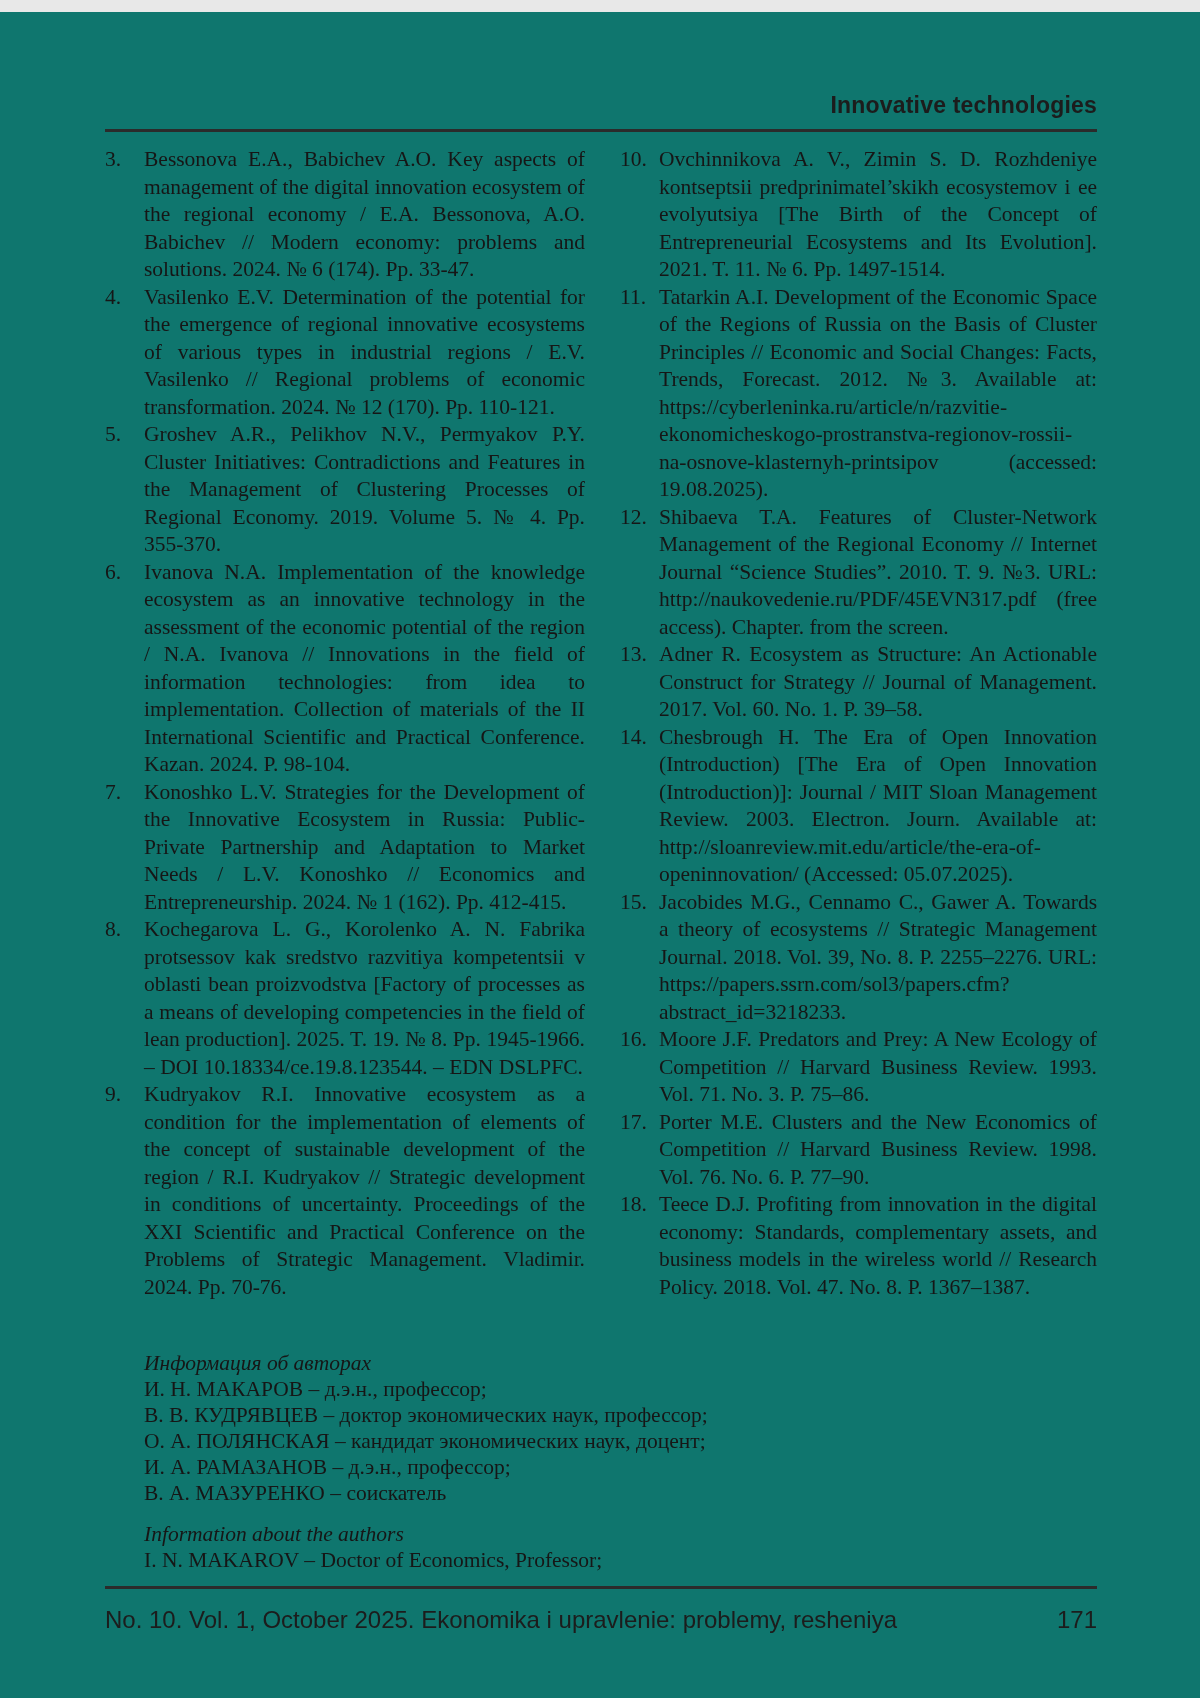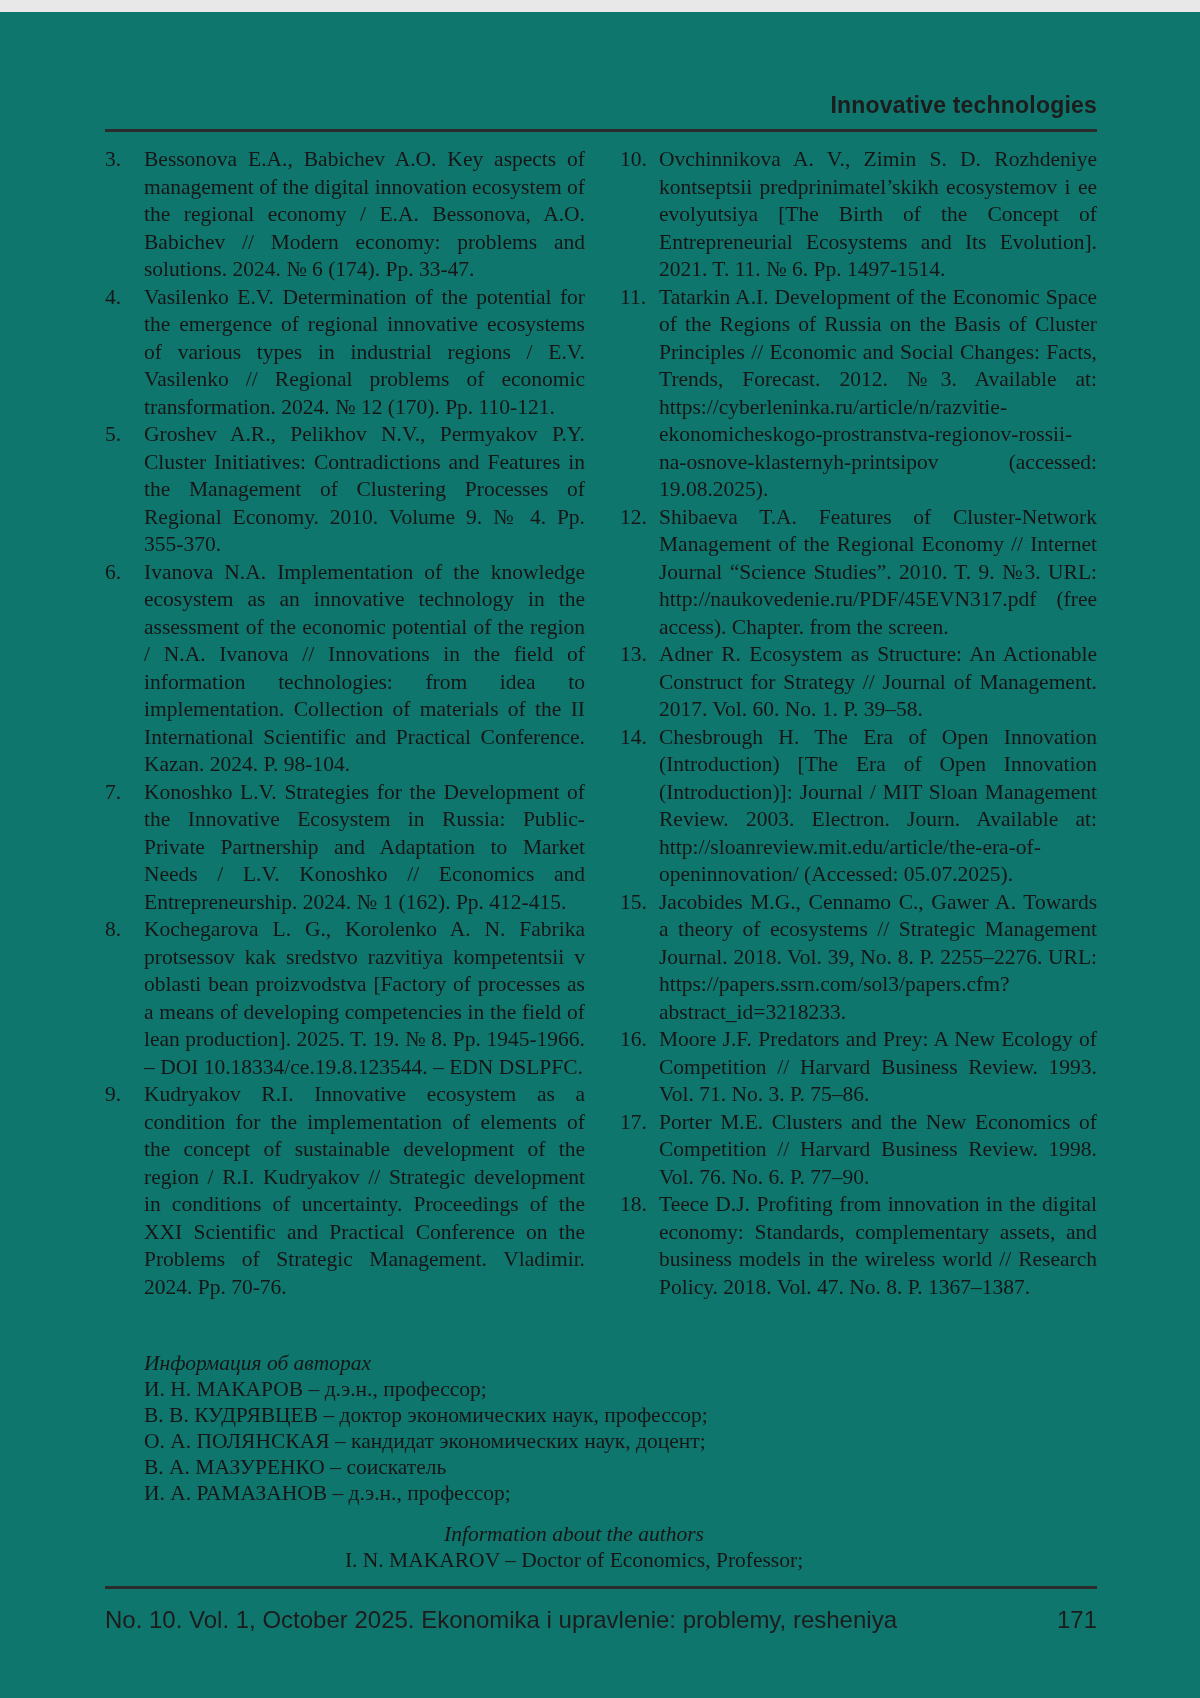--- a/index.html
+++ b/index.html
@@ -53,21 +53,21 @@
   }
   .authors-block {
     position:absolute;
     left:144px; top:1338px;
     width:860px;
     font-size:21.5px;
     line-height:26px;
     color:#161616;
   }
   .authors-heading { font-style:italic; }
-  .authors-en { margin-top:15px;text-align:center; }
+  .authors-en { margin-top:15px; }
   .foot-rule {
     position:absolute;
     left:105px; right:103px; top:1574px;
     border-top:3px solid #2b2b2b;
   }
   .footer-row {
     position:absolute;
     left:105px; right:103px; top:1594px;
     display:flex;
     justify-content:space-between;
@@ -89,21 +89,21 @@
   <div class="columns">
     <div class="col left">
 
       <div class="ref">
         <span class="ref-num">3.</span><span class="ref-text">Bessonova E.A., Babichev A.O. Key aspects of management of the digital innovation ecosystem of the regional economy / E.A. Bessonova, A.O. Babichev // Modern economy: problems and solutions. 2024. № 6 (174). Pp. 33-47.</span>
       </div>
       <div class="ref">
         <span class="ref-num">4.</span><span class="ref-text">Vasilenko E.V. Determination of the potential for the emergence of regional innovative ecosystems of various types in industrial regions / E.V. Vasilenko // Regional problems of economic transformation. 2024. № 12 (170). Pp. 110-121.</span>
       </div>
       <div class="ref">
-        <span class="ref-num">5.</span><span class="ref-text">Groshev A.R., Pelikhov N.V., Permyakov P.Y. Cluster Initiatives: Contradictions and Features in the Management of Clustering Processes of Regional Economy. 2010. Volume 9. № 4. Pp. 355-370.</span>
+        <span class="ref-num">5.</span><span class="ref-text">Groshev A.R., Pelikhov N.V., Permyakov P.Y. Cluster Initiatives: Contradictions and Features in the Management of Clustering Processes of Regional Economy. 2019. Volume 5. № 4. Pp. 355-370.</span>
       </div>
       <div class="ref">
         <span class="ref-num">6.</span><span class="ref-text">Ivanova N.A. Implementation of the knowledge ecosystem as an innovative technology in the assessment of the economic potential of the region / N.A. Ivanova // Innovations in the field of information technologies: from idea to implementation. Collection of materials of the II International Scientific and Practical Conference. Kazan. 2024. P. 98-104.</span>
       </div>
       <div class="ref">
         <span class="ref-num">7.</span><span class="ref-text">Konoshko L.V. Strategies for the Development of the Innovative Ecosystem in Russia: Public-Private Partnership and Adaptation to Market Needs / L.V. Konoshko // Economics and Entrepreneurship. 2024. № 1 (162). Pp. 412-415.</span>
       </div>
       <div class="ref">
         <span class="ref-num">8.</span><span class="ref-text">Kochegarova L. G., Korolenko A. N. Fabrika protsessov kak sredstvo razvitiya kompetentsii v oblasti bean proizvodstva [Factory of processes as a means of developing competencies in the field of lean production]. 2025. T. 19. № 8. Pp. 1945-1966. – DOI 10.18334/ce.19.8.123544. – EDN DSLPFC.</span>
       </div>
@@ -144,22 +144,22 @@
 
     </div>
   </div>
 
   <div class="authors-block">
     <div class="authors-ru">
       <div class="authors-heading">Информация об авторах</div>
       <div class="author-line">И. Н. МАКАРОВ – д.э.н., профессор;</div>
       <div class="author-line">В. В. КУДРЯВЦЕВ – доктор экономических наук, профессор;</div>
       <div class="author-line">О. А. ПОЛЯНСКАЯ – кандидат экономических наук, доцент;</div>
+      <div class="author-line">И. А. РАМАЗАНОВ – д.э.н., профессор;</div>
       <div class="author-line">В. А. МАЗУРЕНКО – соискатель</div>
-      <div class="author-line">И. А. РАМАЗАНОВ – д.э.н., профессор;</div>
     </div>
     <div class="authors-en">
       <div class="authors-heading">Information about the authors</div>
       <div class="author-line">I. N. MAKAROV – Doctor of Economics, Professor;</div>
     </div>
   </div>
 
   <div class="foot-rule"></div>
   <div class="footer-row">
     <span class="issue-line">No. 10. Vol. 1, October 2025. Ekonomika i upravlenie: problemy, resheniya</span>

